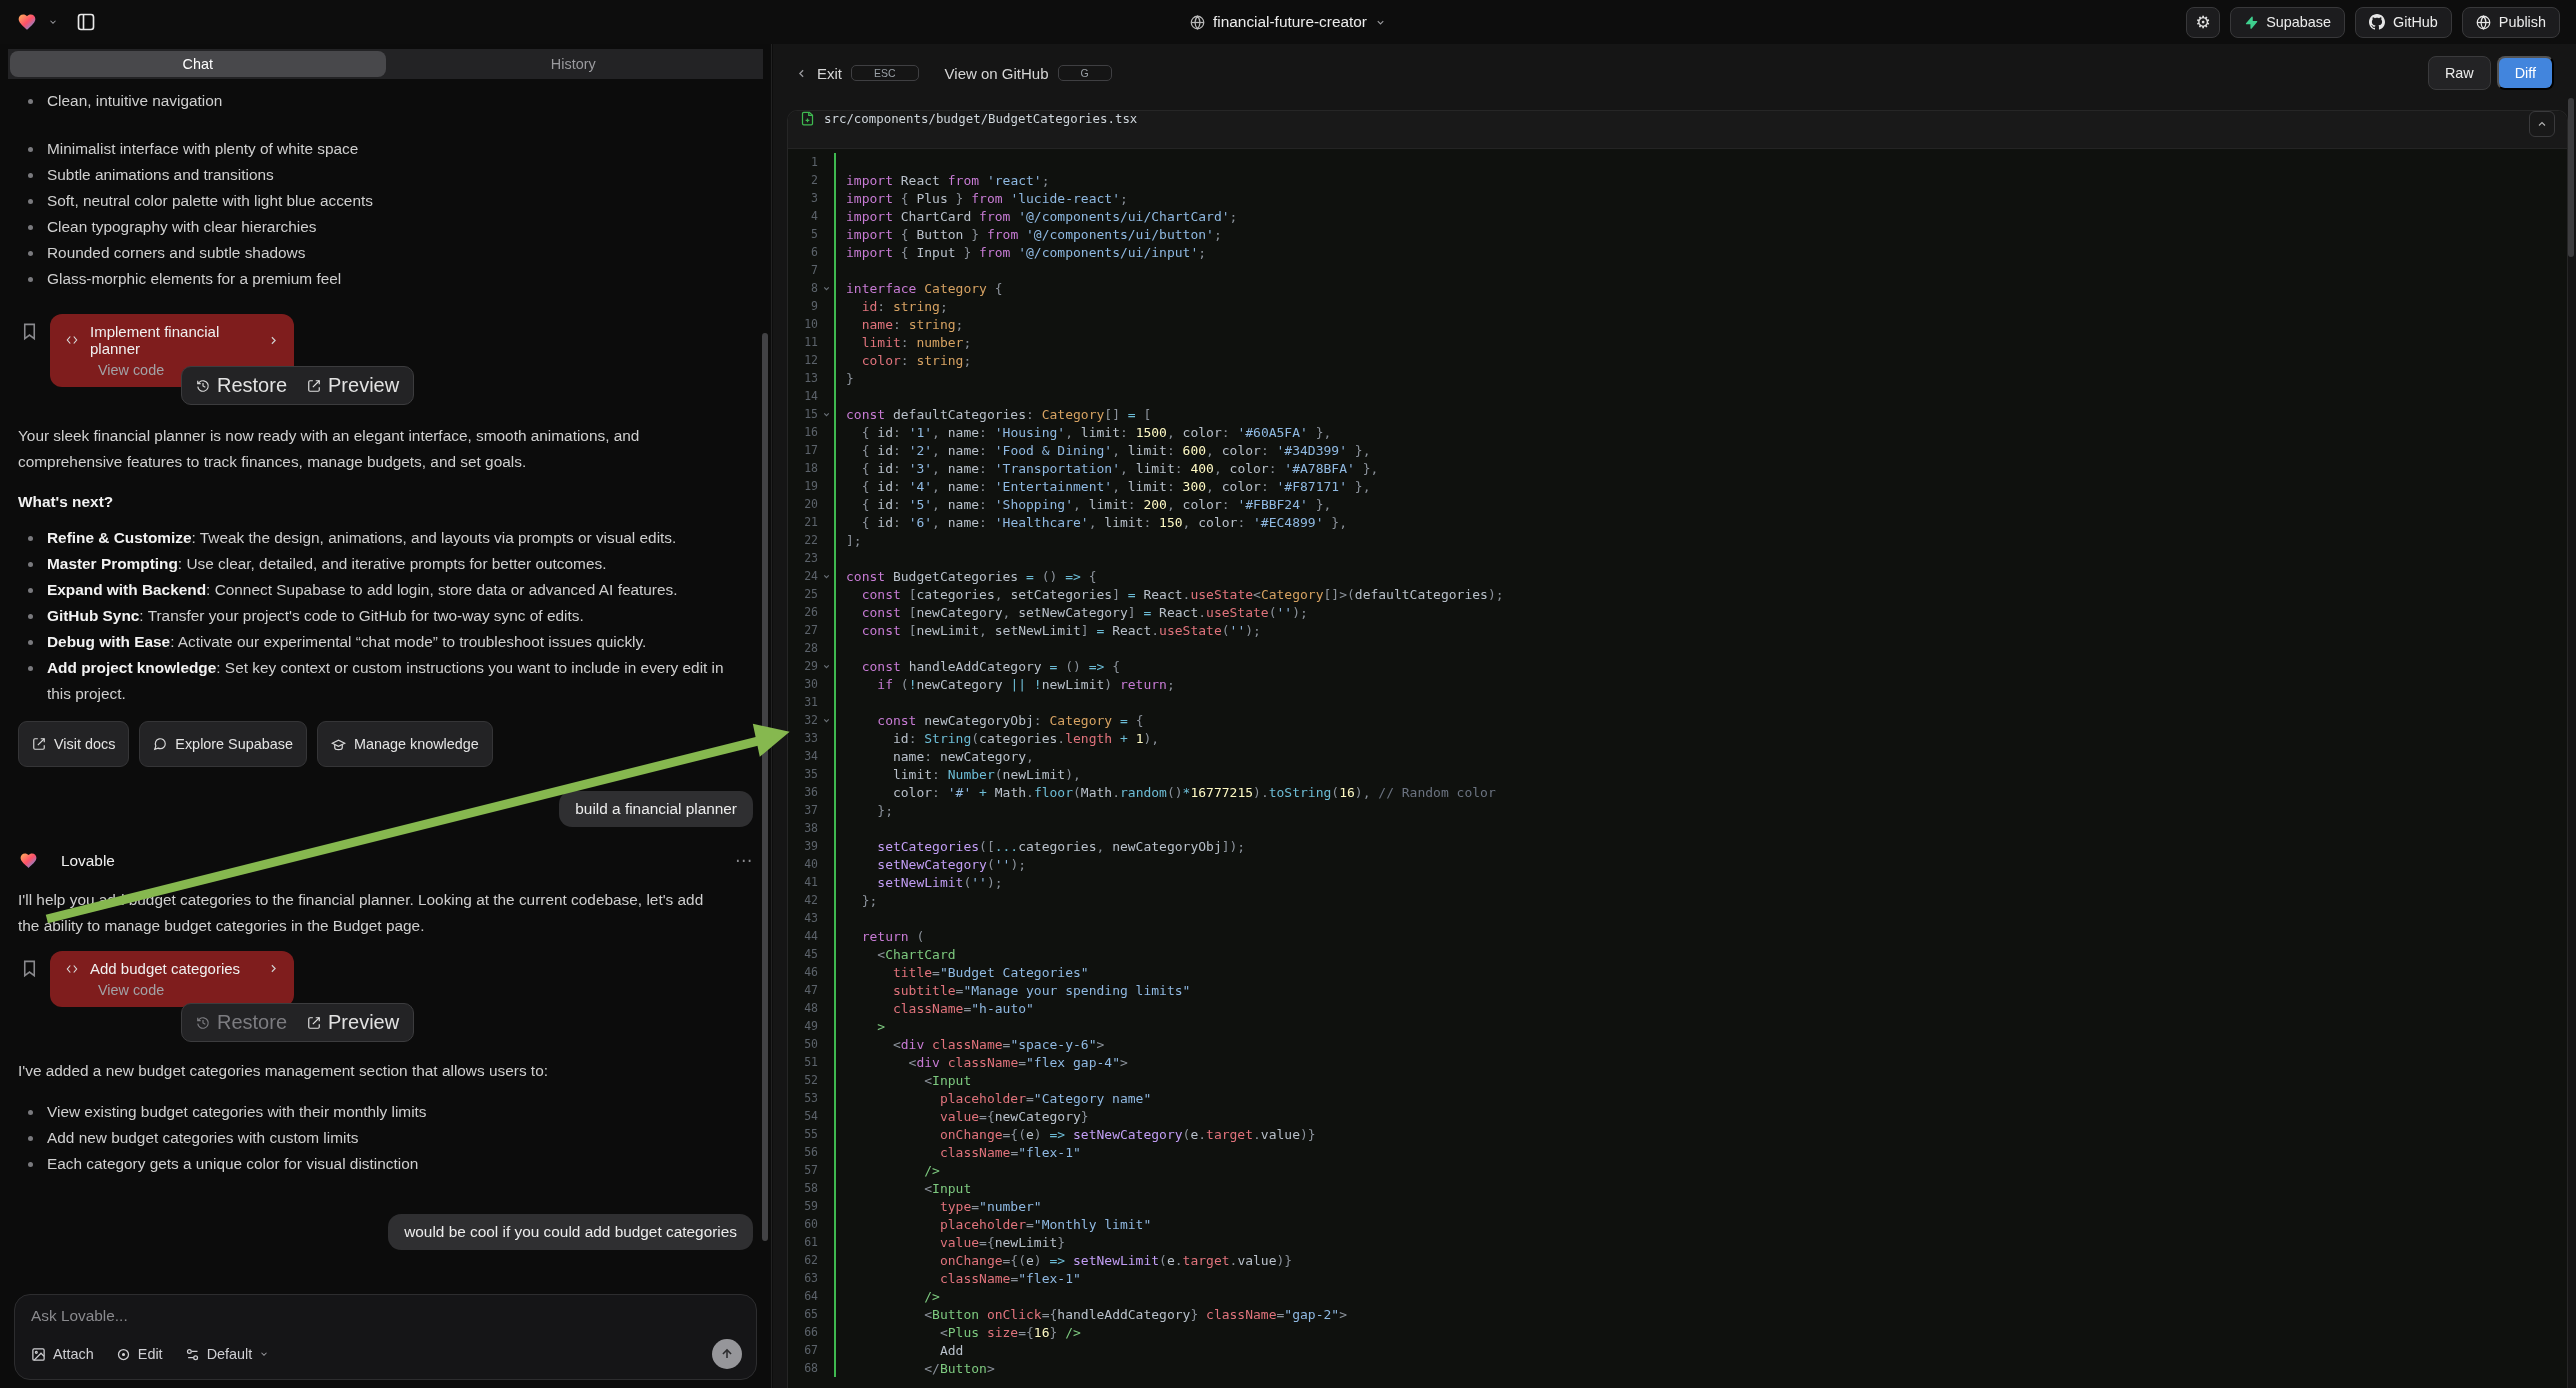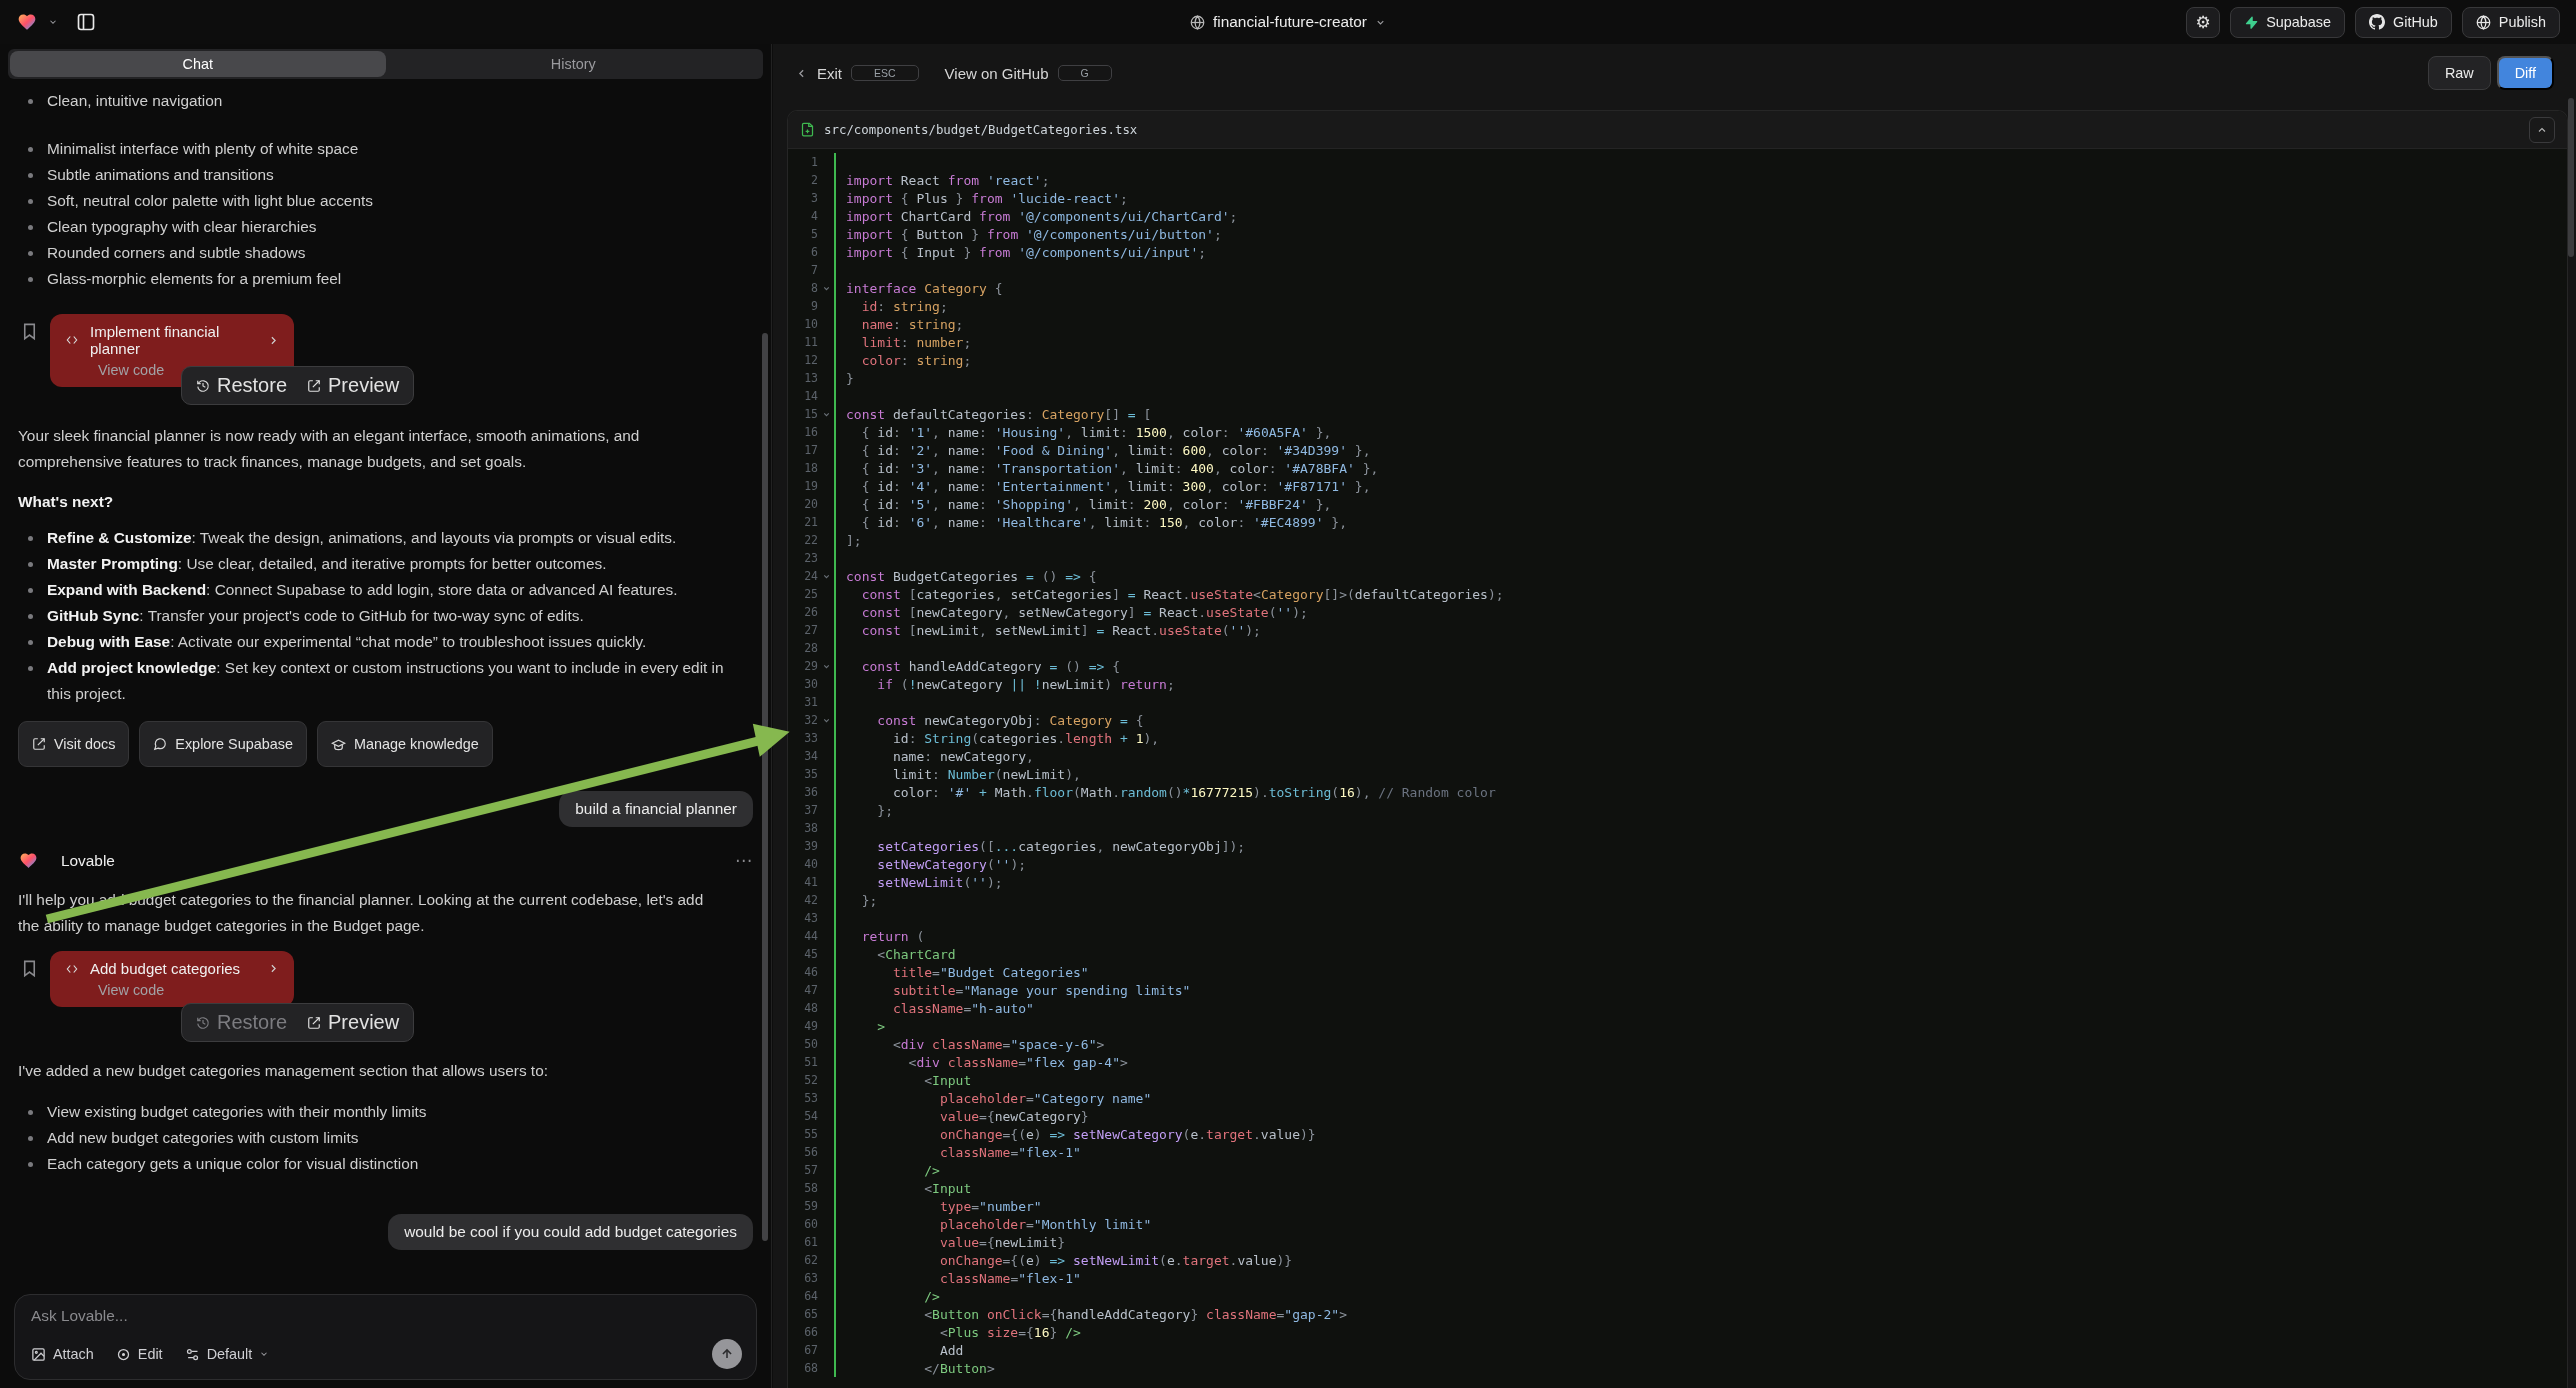--- a/index.html
+++ b/index.html
@@ -12,21 +12,21 @@
   .tb-left { display:flex; align-items:center; gap:10px; }
   .tb-center { position:absolute; left:50%; transform:translateX(-50%); display:flex; align-items:center; gap:8px; cursor:pointer; }
   .tb-center .proj { font-size:15.4px; color:#ececec; font-weight:500; }
   .tb-right { display:flex; align-items:center; gap:10px; margin-left:auto; }
   .tb-btn { display:flex; align-items:center; gap:8px; height:31px; padding:0 13px; background:#1c1c1e; border:1px solid #38383a; border-radius:8px; font-size:14.4px; color:#ececec; cursor:pointer; }
   .tb-iconbtn { width:34px; justify-content:center; padding:0; }
   .gear { font-size:17px; color:#e0e0e0; line-height:1; }
 
   
   .chat-panel { position:absolute; top:44px; left:0; width:772px; bottom:0; background:#0c0c0c; border-right:1px solid #222; }
-  .tabs { margin:5px 8px 0; background:#232325; border-radius:6px; height:30px; display:flex; padding:2px; }
+  .tabs { margin:5px 8px 0; background:#232325; border-radius:0; height:30px; display:flex; padding:2px; }
   .tab { flex:1; display:flex; align-items:center; justify-content:center; font-size:14.4px; color:#9a9a9e; border-radius:8px; cursor:pointer; }
   .tab.active { background:#48484b; color:#fff; }
   .chat-scroll { position:absolute; top:36px; left:0; right:0; bottom:100px; padding:0 18px 0 18px; overflow:hidden; display:flex; flex-direction:column; }
   .bullet-item { display:flex; align-items:flex-start; line-height:26px; font-size:15.4px; color:#cfcfcf; }
   .bullet-item .dot { width:5px; height:5px; border-radius:50%; background:#7a7a7e; margin:11px 14px 0 10px; flex:none; }
   .bullet-item b { color:#f2f2f2; }
   .para { font-size:15.4px; line-height:26px; color:#cfcfcf; max-width:697px; }
   .hding { font-size:15.4px; font-weight:700; color:#f2f2f2; }
 
   .tool-block { position:relative; height:90px; flex:none; }
@@ -61,21 +61,21 @@
   
   .code-panel { position:absolute; top:44px; left:773px; right:0; bottom:0; background:#151515; }
   .code-topbar { position:absolute; top:0; left:0; right:0; height:58px; display:flex; align-items:center; padding:0 22px; gap:26px; }
   .ct-item { display:flex; align-items:center; gap:9px; font-size:15px; color:#d6d6d6; cursor:pointer; }
   .kbd { border:1px solid #3f3f42; border-radius:5px; padding:1px 22px; font-size:10.5px; color:#9aa0a6; }
   .ct-right { margin-left:auto; display:flex; gap:6px; }
   .raw-btn { height:34px; padding:0 16px; display:flex; align-items:center; background:#232325; border:1px solid #3a3a3c; border-radius:8px; font-size:14.4px; color:#ececec; cursor:pointer; }
   .diff-btn { height:34px; padding:0 16px; display:flex; align-items:center; background:#4285dd; border-radius:8px; font-size:14.4px; color:#fff; cursor:pointer; }
 
   .file-card { position:absolute; top:66px; left:14px; right:8px; bottom:0; border:1px solid #262626; border-bottom:none; border-radius:10px 10px 0 0; overflow:hidden; background:#0f110e; }
-  .file-head { height:38px; background:#191919; border-bottom:1px solid #242424; display:flex; align-items:center; padding:0 12px; gap:9px; }
+  .file-head { height:38px; background:#191919; border-bottom:1px solid #242424; display:flex; padding:0 12px; gap:9px; }
   .file-path { font-family:"DejaVu Sans Mono",monospace; font-size:12.4px; color:#ced5db; }
   .collapse-btn { margin-left:auto; width:26px; height:26px; border:1px solid #3a3a3c; border-radius:6px; display:flex; align-items:center; justify-content:center; cursor:pointer; }
 
   .code-area { position:relative; padding-top:4px; font-family:"DejaVu Sans Mono",monospace; font-size:13px; }
   .cl { display:flex; height:18px; white-space:pre; align-items:center; }
   .ln { width:30px; flex:none; text-align:right; color:#5c636b; font-size:11.5px; }
   .fold { width:16px; flex:none; display:flex; align-items:center; justify-content:center; color:#6a7178; }
   .lc { flex:1; min-width:0; border-left:2.5px solid var(--diff-green,#3fb950); padding-left:10px; height:100%; display:flex; align-items:center; }
   .tok-k{color:#c77bd4} .tok-p{color:#b8c0ca} .tok-pu{color:#8b929b} .tok-s{color:#8fb9e2}
   .tok-n{color:#fef9c3} .tok-t{color:#d6a262} .tok-pr{color:#e0737c} .tok-fn{color:#c29ef5}

